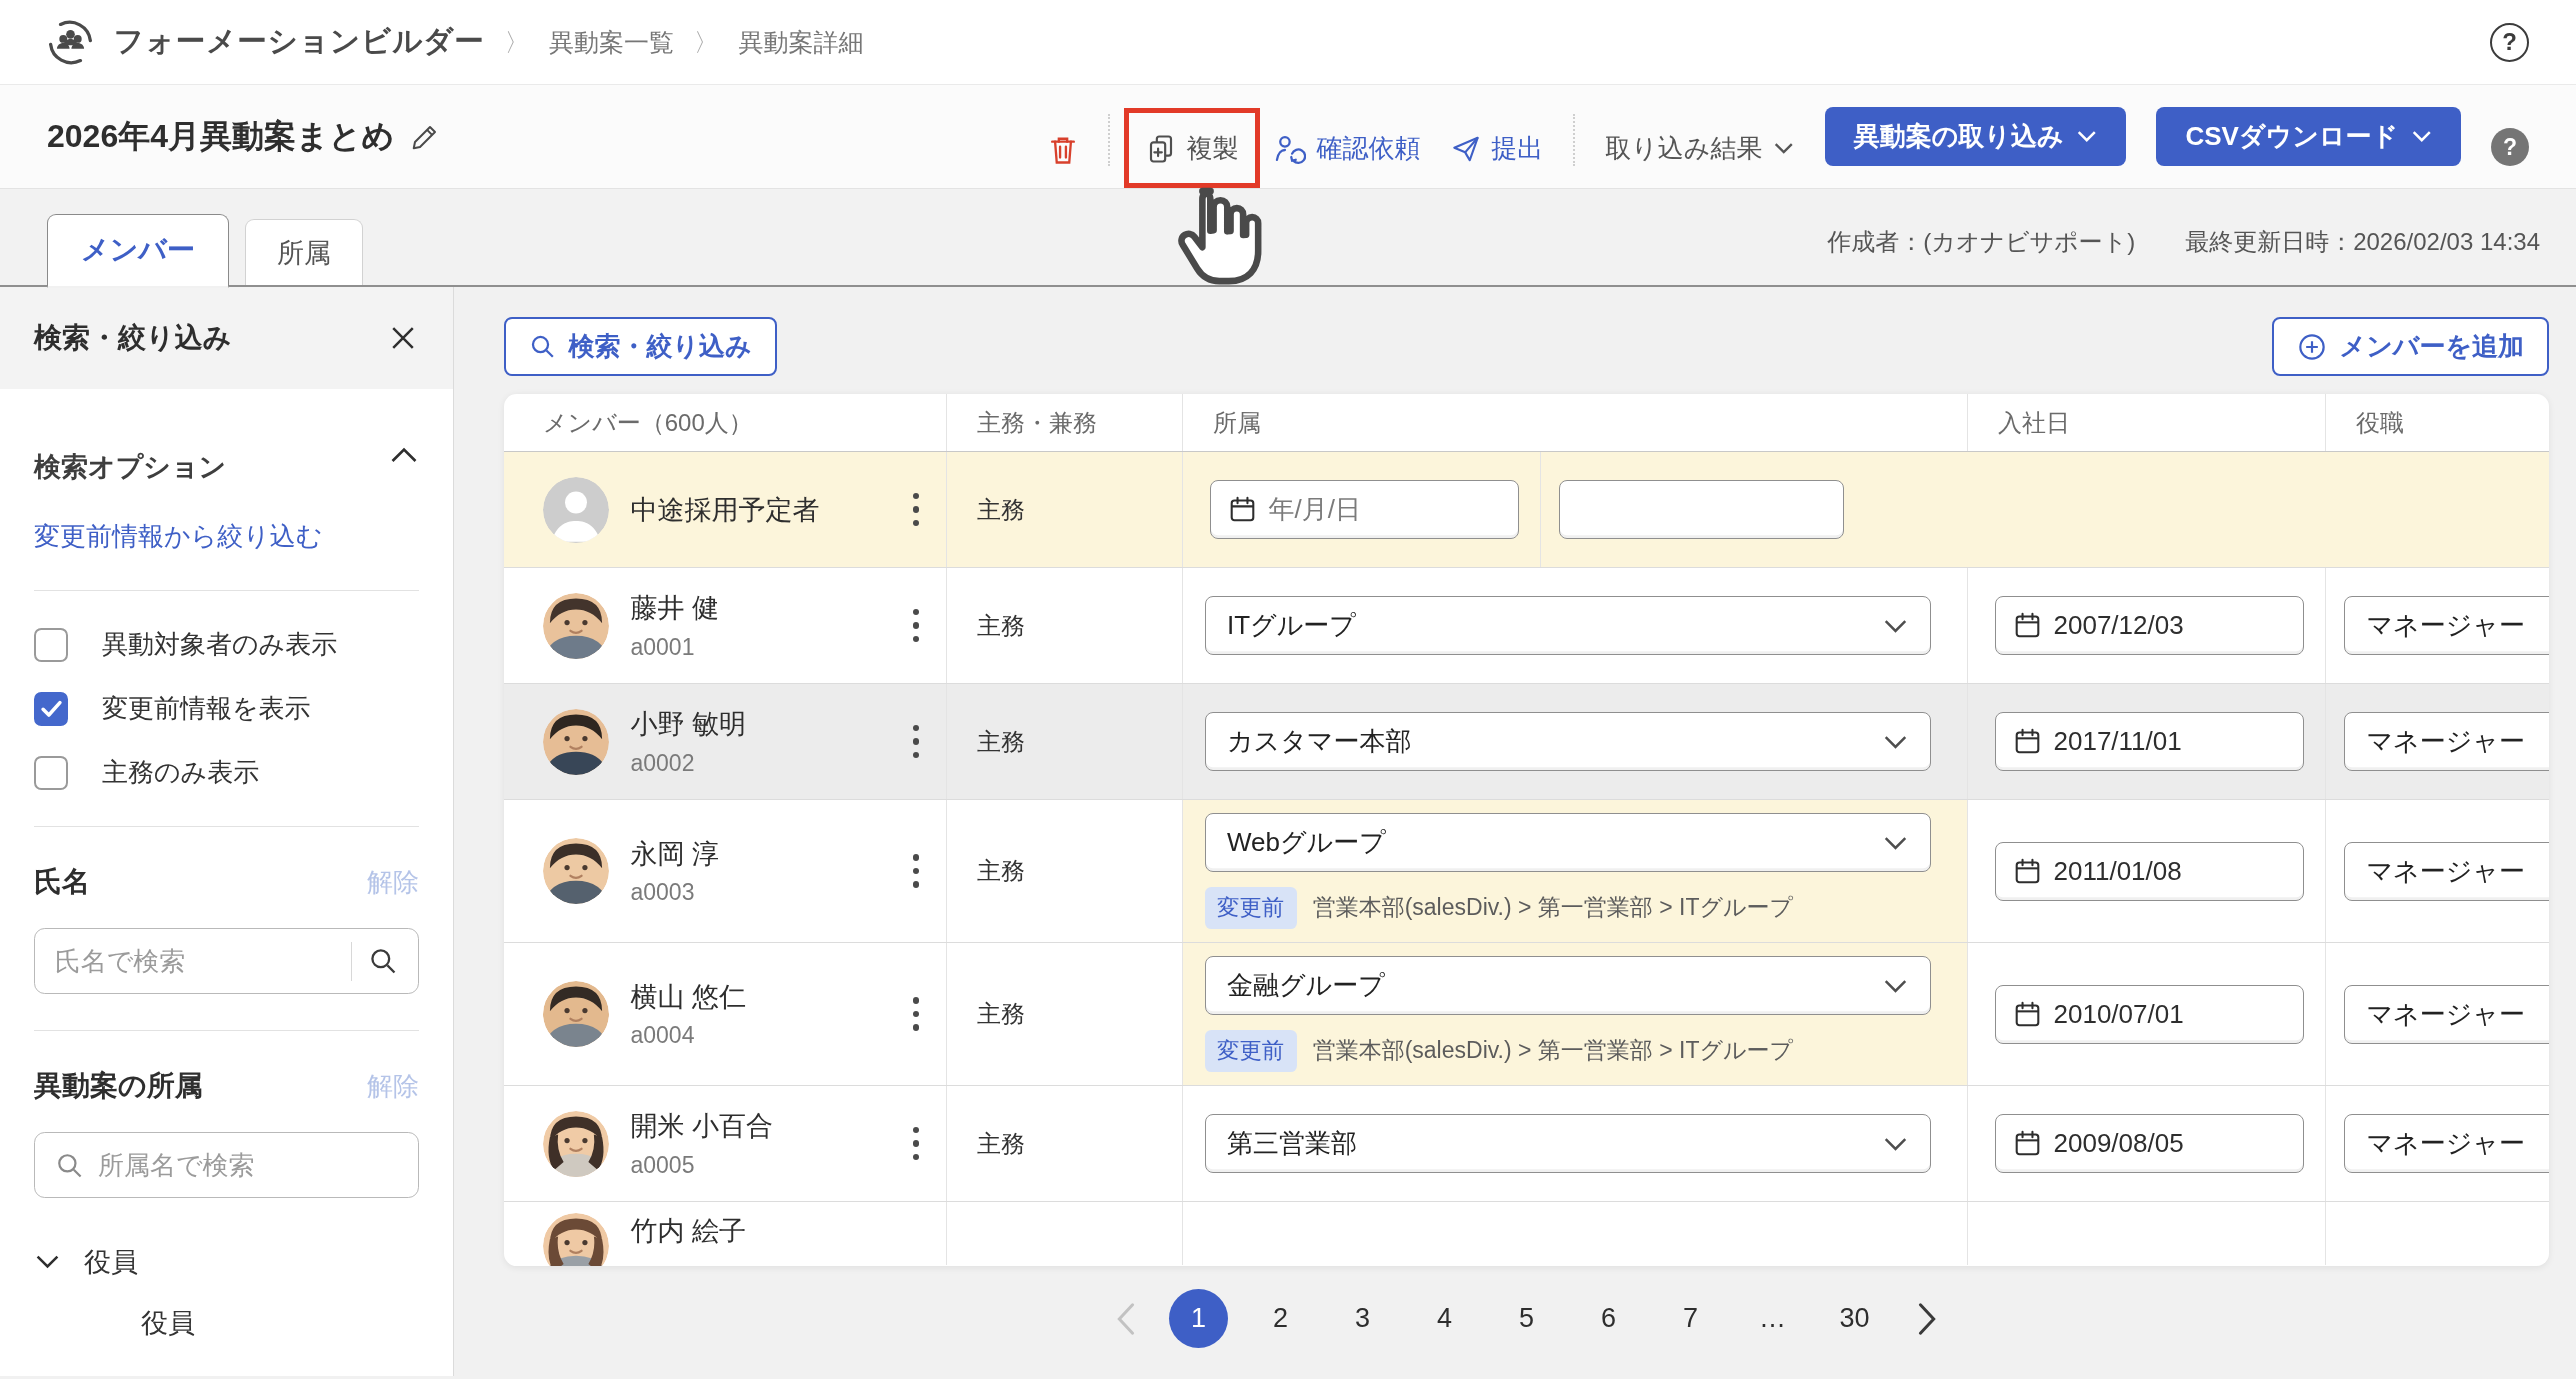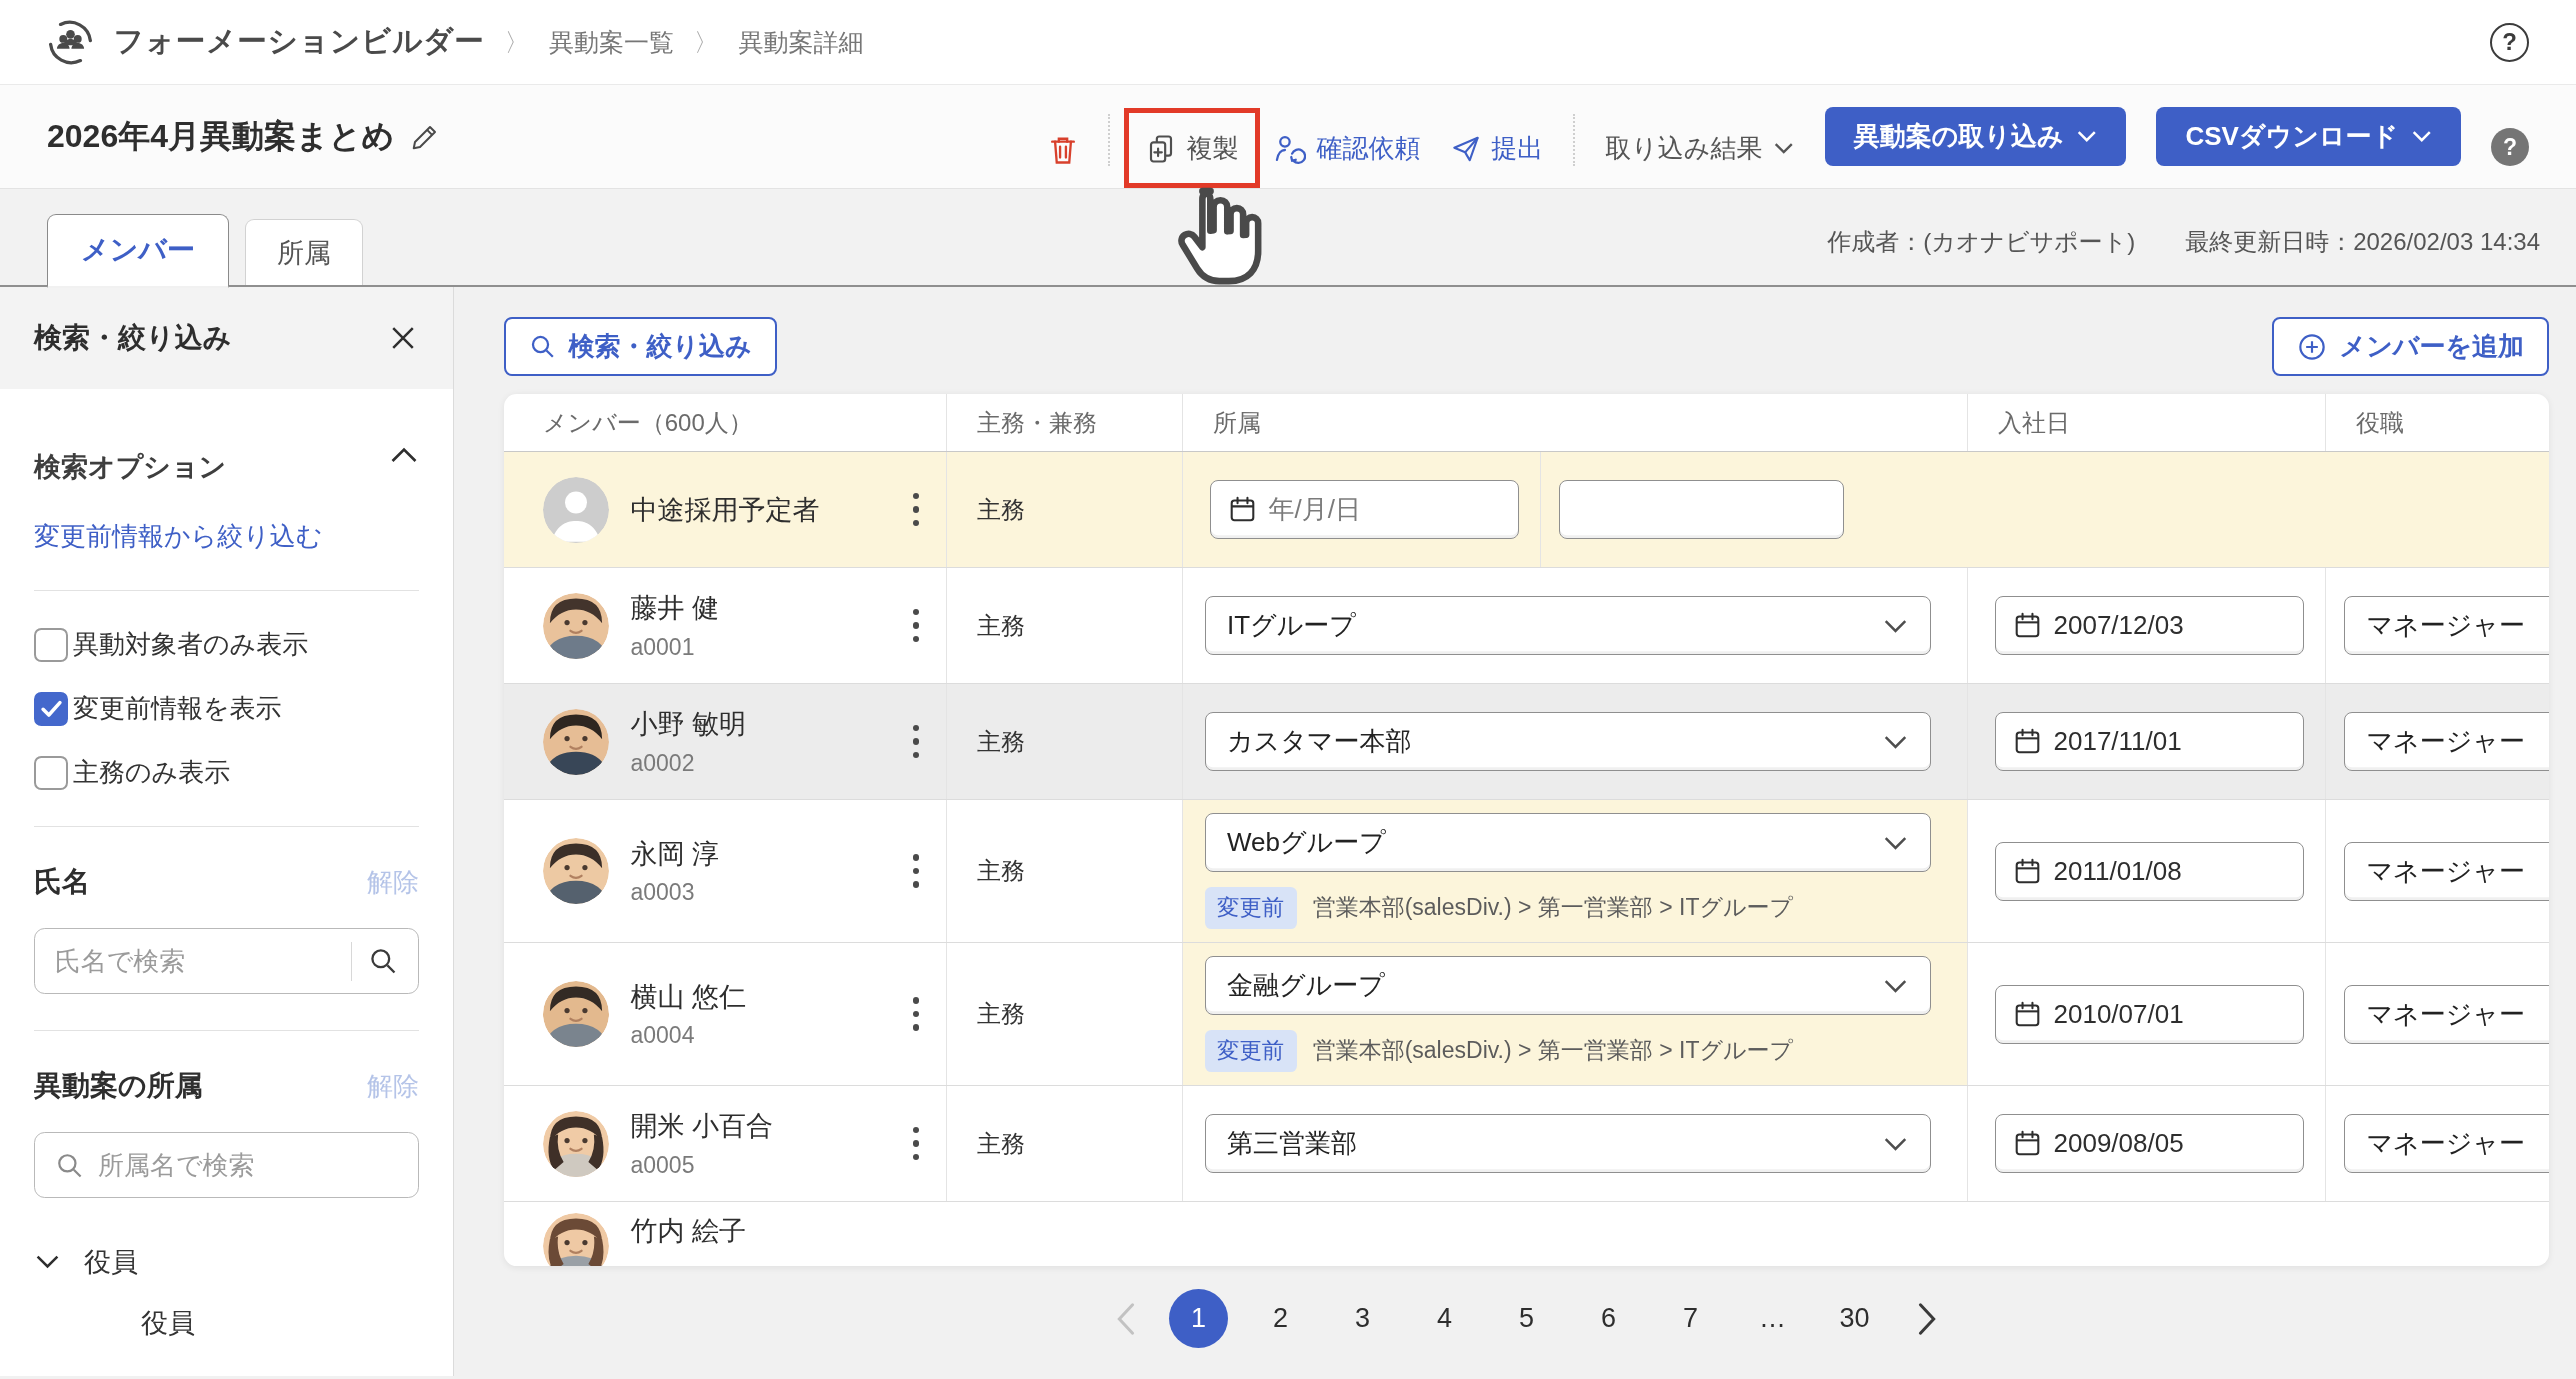--- a/index.html
+++ b/index.html
@@ -46,21 +46,21 @@
   .sidebar{width:454px;background:#fff;border-right:0.9px solid #DBDBDB;flex:none;overflow:hidden;}
   .sb-head{height:102px;background:#F3F3F3;display:flex;align-items:center;padding:0 34px;}
   .sb-title{font-size:28px;font-weight:bold;color:#2E2E2E;}
   .sb-close{margin-left:auto;cursor:pointer;}
   .sb-body{padding:36px 34px 0 34px;}
   .sb-row{display:flex;align-items:center;}
   .sb-opt-title{font-size:27px;font-weight:bold;color:#3E3E3E;margin-top:24px;}
   .sb-chev{margin-left:auto;cursor:pointer;}
   .sb-link{display:inline-block;color:var(--accent);font-size:26px;margin-top:34px;cursor:pointer;}
   .sb-hr{border:none;border-top:1.8px solid #E2E2E2;margin:36px 0;}
-  .cb-row{display:flex;align-items:center;gap:5px;margin-bottom:29px;cursor:pointer;}
+  .cb-row{display:flex;align-items:center;gap:34px;margin-bottom:29px;cursor:pointer;}
   .cb-box{width:34px;height:34px;border:2.7px solid #9A9A9A;border-radius:7.2px;background:#fff;flex:none;display:flex;align-items:center;justify-content:center;}
   .cb-box.checked{background:#4468CC;border-color:#4468CC;}
   .cb-label{font-size:26px;color:#333;}
   .sec-head{display:flex;align-items:baseline;}
   .sec-title{font-size:28px;font-weight:bold;color:#2E2E2E;}
   .sec-clear{margin-left:auto;font-size:26px;color:#B5C4E8;cursor:pointer;}
   .sb-input{margin-top:27px;height:66px;border:1.8px solid #B9B9B9;border-radius:10.7px;background:#fff;display:flex;align-items:center;padding:0 19.7px;}
   .sb-input input{border:none;outline:none;flex:1;font-size:26px;color:#333;font-family:inherit;background:transparent;min-width:0;}
   .sb-input input::placeholder{color:#9B9B9B;}
   .in-divider{width:0;height:39px;border-left:1.8px solid #D8D8D8;margin:0 16px 0 9px;}
@@ -80,21 +80,21 @@
   .th+.th{border-left:1.8px solid #E4E4E4;}
   .col-member{width:442px;}
   .col-duty{width:236px;}
   .col-dept{width:785px;}
   .col-date{width:358px;}
   .col-pos{width:304px;}
   .th.col-member{padding-left:39px;}
 
   .trow{display:flex;border-bottom:1.8px solid #DCDCDC;height:116px;}
   .trow.hasbefore{height:143px;}
-  .trow.partial{height:63px;border-bottom:none;flex-direction:column;}
+  .trow.partial{height:63px;border-bottom:none;}
   .trow.tone-yellow{background:var(--row-yellow);}
   .trow.tone-gray{background:var(--row-gray);}
   .cell{flex:none;display:flex;align-items:center;}
   .cell+.cell{border-left:1.8px solid #E4E4E4;}
   .cell-member{width:442px;padding-left:39px;}
   .cell-duty{width:236px;padding-left:30px;font-size:24px;color:#333;}
   .cell-dept{width:785px;flex-direction:column;align-items:flex-start;justify-content:center;gap:14.3px;padding:12.5px 0 12.5px 21.5px;}
   .cell-dept.hl{background:var(--row-yellow);}
   .cell-date{width:358px;padding-left:27px;}
   .cell-pos{width:304px;padding-left:18px;overflow:visible;}

